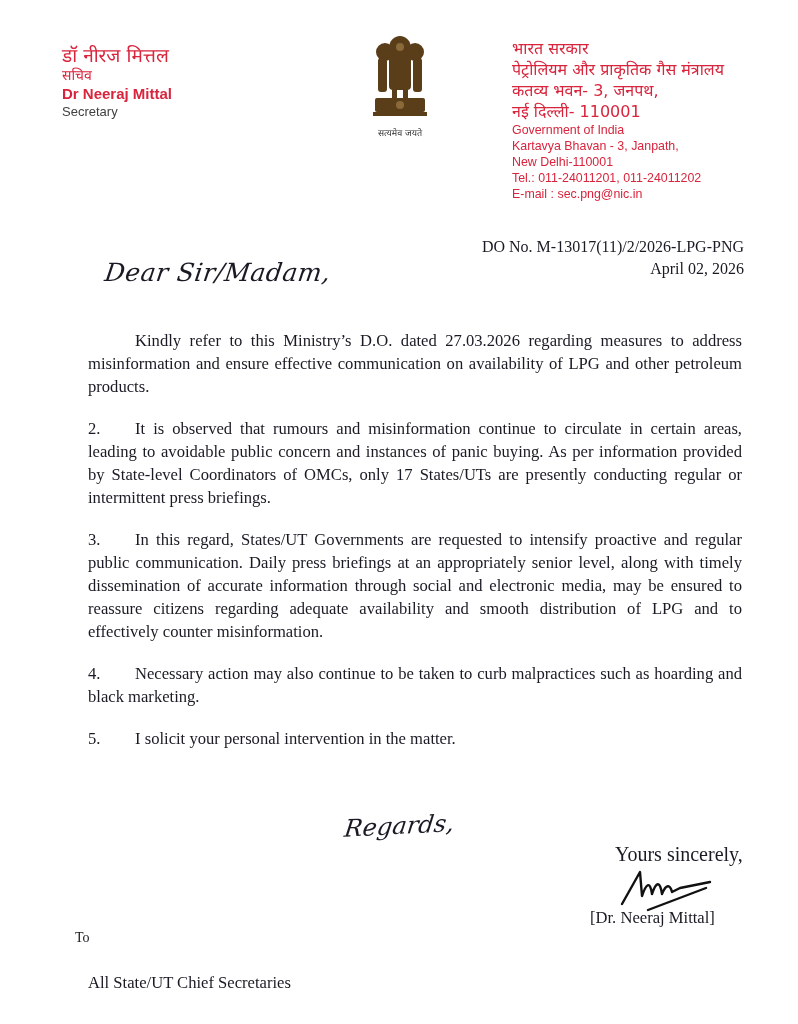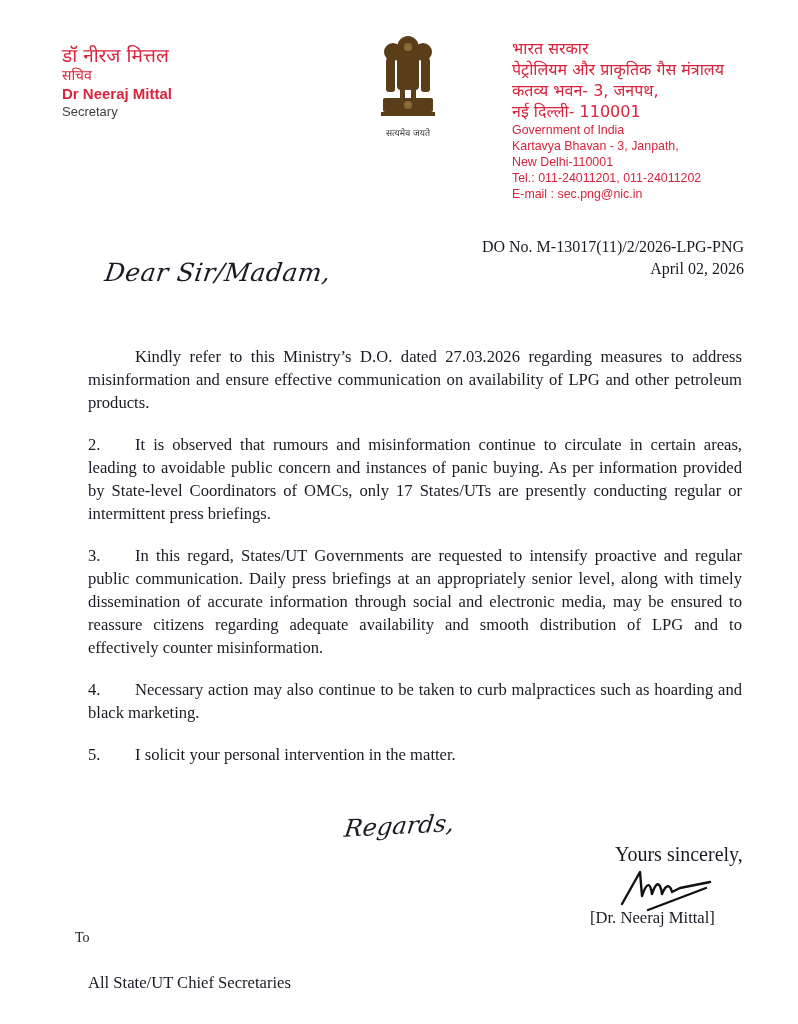--- a/index.html
+++ b/index.html
@@ -13,37 +13,37 @@
   .hindi { font-family:"DejaVu Sans", sans-serif; }
 
   
   #left-head { left:38px; top:44px;margin-left:24px; }
   #left-head .hi-name { font-size:19px; line-height:22px; font-weight:normal; }
   #left-head .hi-title { font-size:14px; line-height:18px; }
   #left-head .en-name { font-size:15px; font-weight:bold; line-height:20px; }
   #left-head .en-title { font-size:13px; line-height:16px; color:#404040; }
 
   
-  #emblem { left:370px; top:32px; width:76px; text-align:center; }
+  #emblem { left:362px; top:32px; width:76px; text-align:center; }
   #emblem svg { display:block; margin:0 auto; }
   #emblem .motto { font-size:9px; color:#333; margin-top:2px; }
 
   
   #right-head { left:512px; top:38px; width:276px; text-align:left; }
   #right-head .hi { font-size:16px; line-height:21px; }
   #right-head .en { font-size:12.4px; line-height:16px; }
 
   
   #ref { right:54px; top:236px; text-align:right; font-size:16px; line-height:22px; }
 
   
   #salutation { left:105px; top:258px; font-family:"DejaVu Serif", serif; font-style:italic; font-size:25px; transform:skewX(-8deg); letter-spacing:0.5px; }
 
   
-  #body { left:88px; top:345px; width:654px; font-size:16.6px; line-height:23px; text-align:justify; }
+  #body { left:88px; top:329px; width:654px; font-size:16.6px; line-height:23px; text-align:justify; }
   #body p { margin:0 0 19px 0; }
   #body .indent { text-indent:47px; }
   #body .num { display:inline-block; width:47px; }
 
   
   #regards { left:345px; top:812px; font-family:"DejaVu Serif", serif; font-style:italic; font-size:24px; transform:skewX(-10deg) rotate(-3deg); }
   #sincerely { left:615px; top:843px; font-size:20px; }
   #signature { left:618px; top:866px; }
   #signame { left:590px; top:908px; font-size:16.6px; }
 

